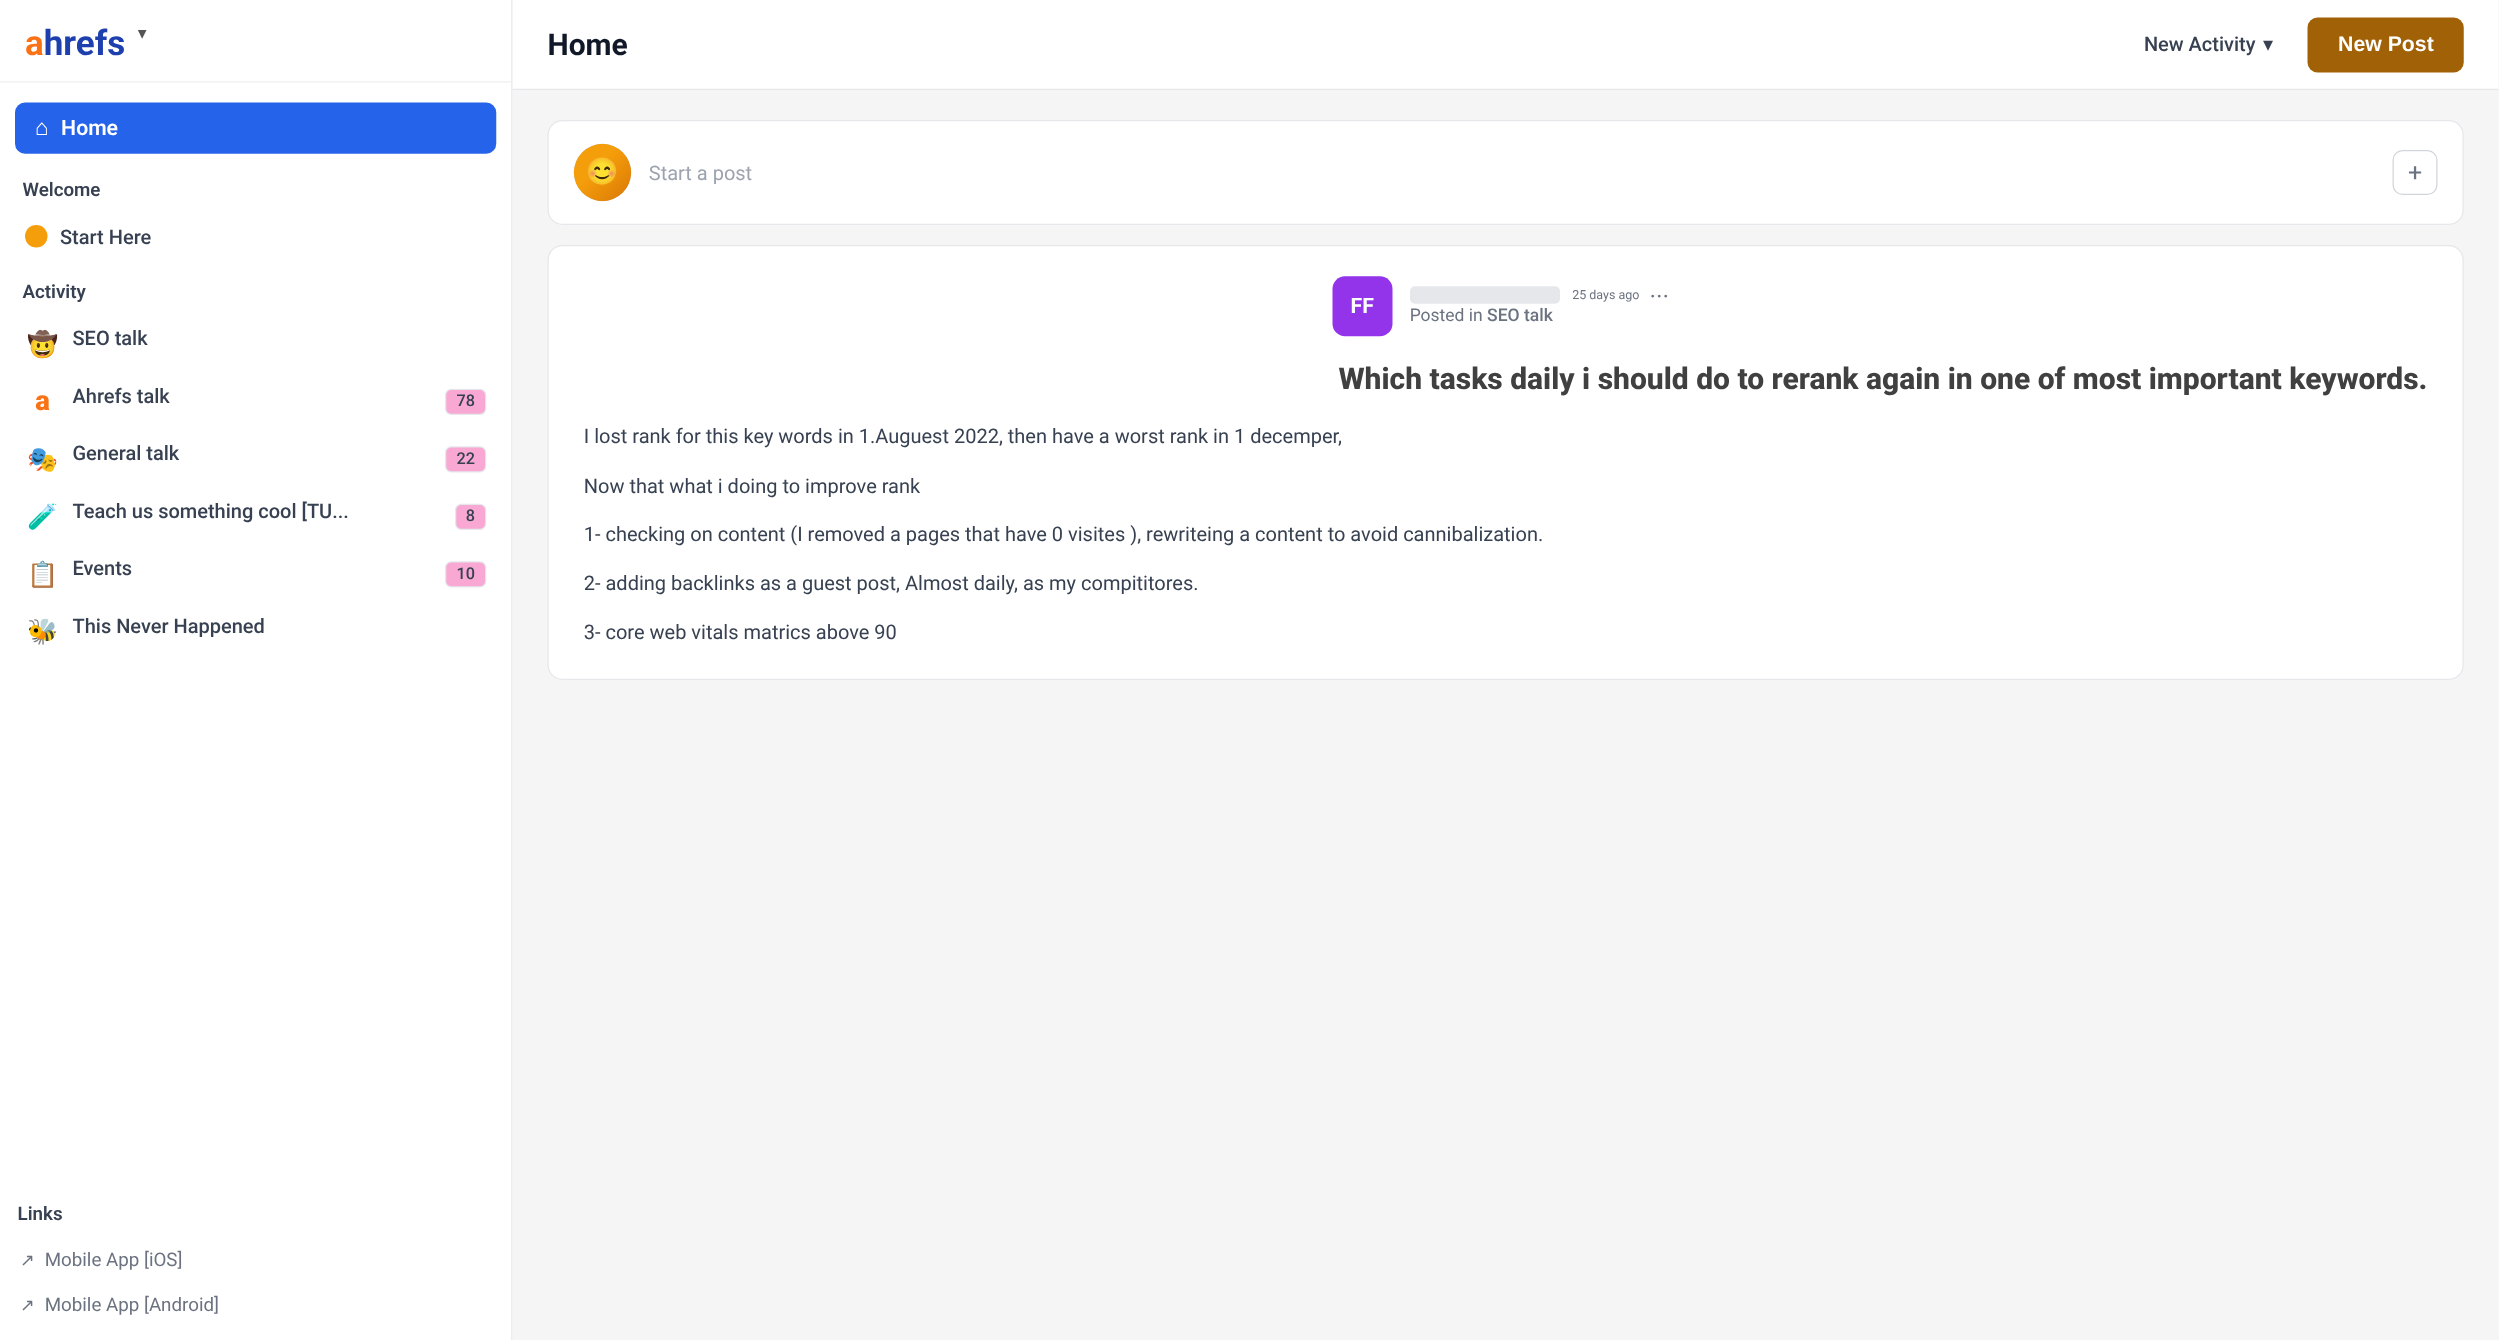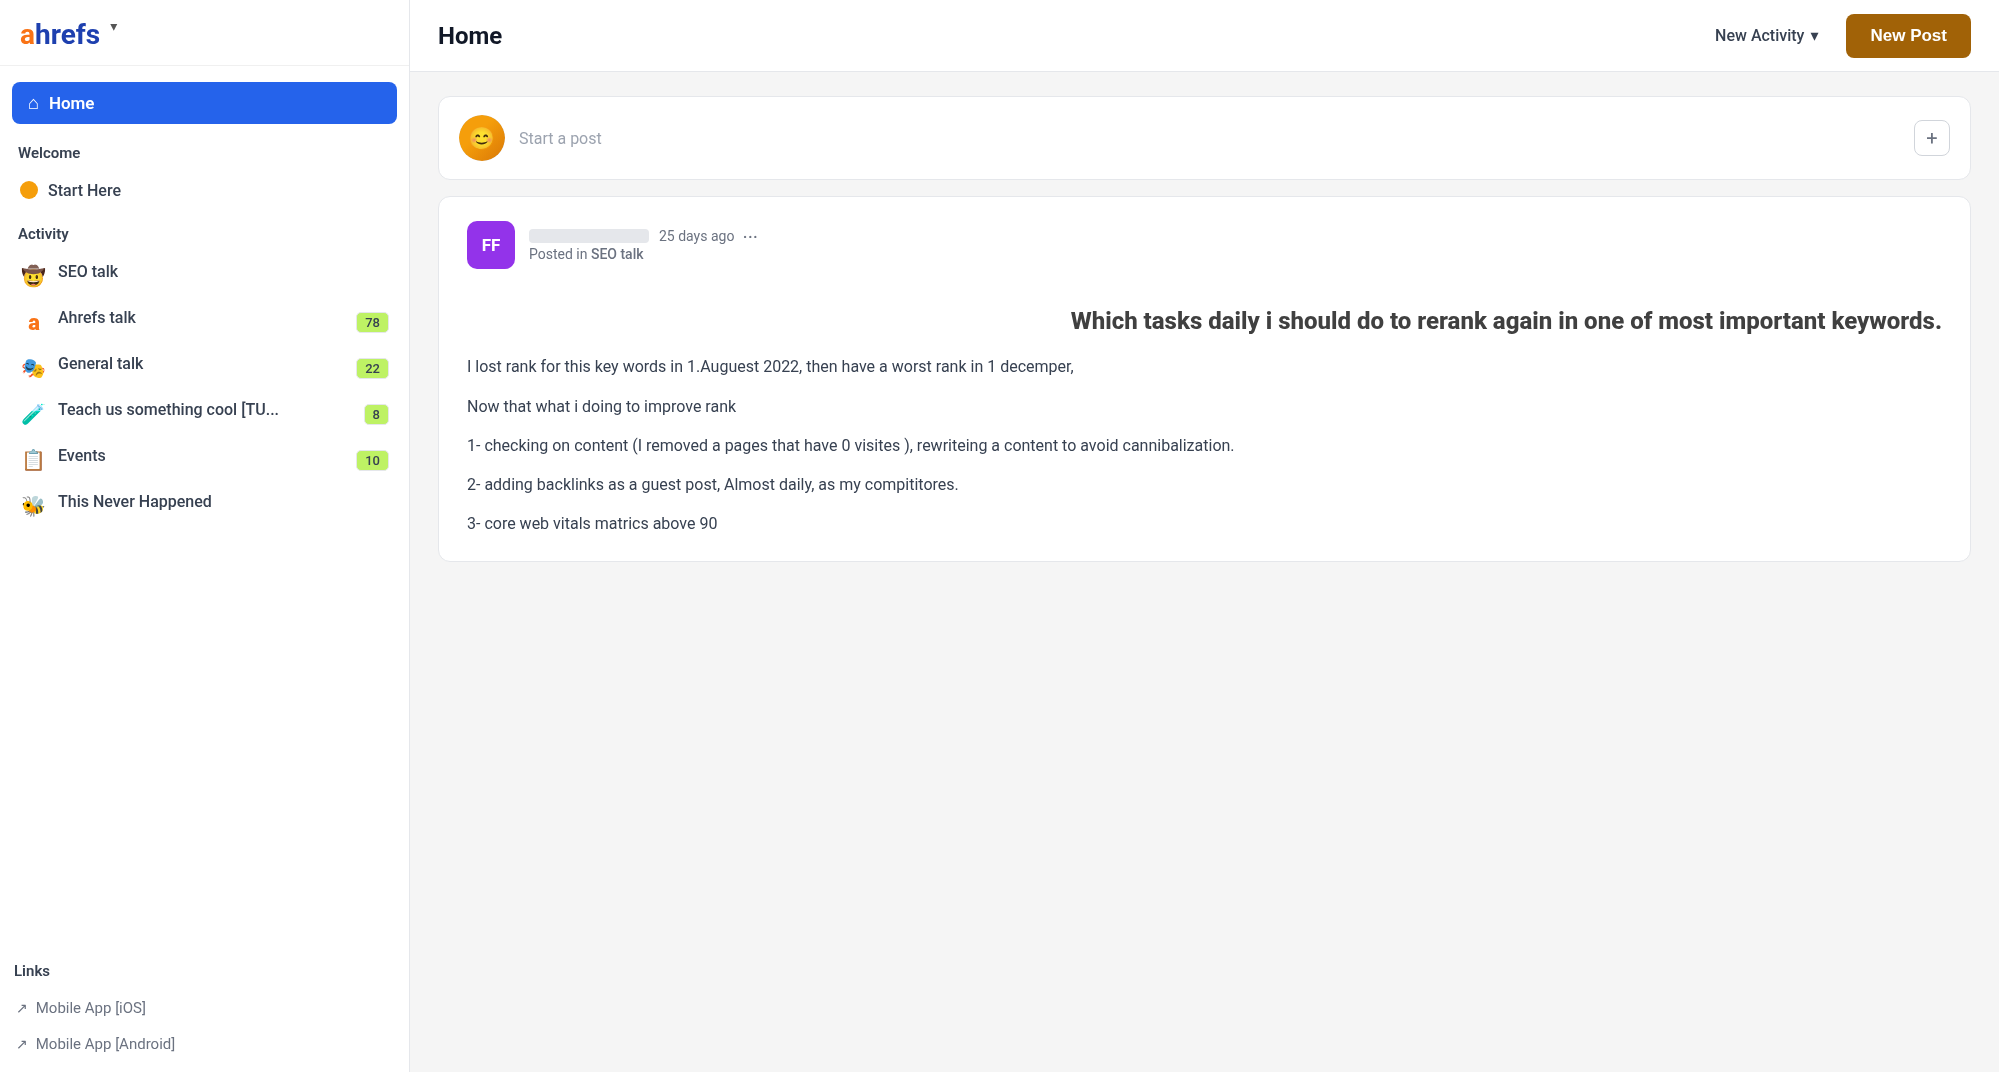--- a/index.html
+++ b/index.html
@@ -103,21 +103,21 @@
       font-size: 20px;
       flex-shrink: 0;
     }
 
     .nav-item-label {
       font-size: 16px;
       font-weight: 500;
     }
 
     .nav-badge {
-      background: #bef264;
+      background: #f9a8d4;
       border: 1px solid #e5e7eb;
       border-radius: 5px;
       padding: 2px 8px;
       font-size: 13px;
       color: #374151;
       font-weight: 500;
     }
 
     .start-here-dot {
       width: 18px;
@@ -264,22 +264,22 @@
     .feed-post {
       background: #ffffff;
       border: 1px solid #e5e7eb;
       border-radius: 12px;
       padding: 24px 28px;
     }
 
     .post-header {
       display: flex;
       align-items: flex-start;
-      justify-content: flex-start;
-      margin-bottom: 36px;
+      justify-content: center;
+      margin-bottom: 18px;
     }
 
     .post-header-left {
       display: flex;
       align-items: center;
       gap: 14px;
     }
 
     .post-avatar {
       width: 48px;
@@ -302,21 +302,21 @@
     }
 
     .post-username {
       width: 120px;
       height: 14px;
       background: #e5e7eb;
       border-radius: 4px;
     }
 
     .post-timestamp {
-      font-size: 14px;
+      font-size: 10px;
       color: #6b7280;
     }
 
     .post-category {
       font-size: 14px;
       color: #6b7280;
     }
 
     .post-more-btn {
       font-size: 20px;

